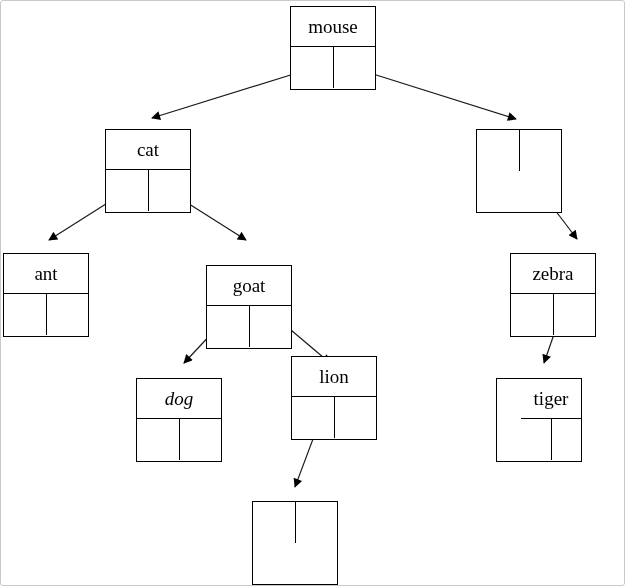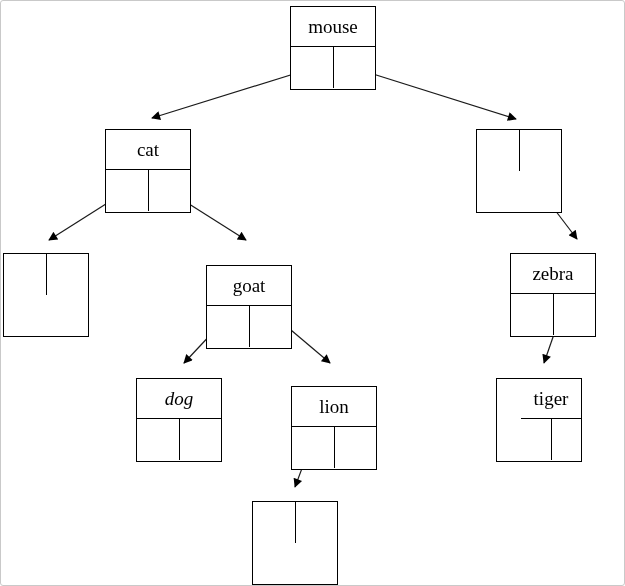--- a/index.html
+++ b/index.html
@@ -46,21 +46,21 @@
   .cell { flex: 1 1 50%; }
   .cell-left { border-right: 1.5px solid #000000; }
   
   .pos-mouse { left: 289px; top: 5px; }
   .pos-cat   { left: 104px; top: 128px; }
   .pos-mule  { left: 475px; top: 128px; }
   .pos-ant   { left: 2px;   top: 252px; }
   .pos-goat  { left: 205px; top: 264px; }
   .pos-zebra { left: 509px; top: 252px; }
   .pos-dog   { left: 135px; top: 377px; font-style: italic; }
-  .pos-lion  { left: 290px; top: 385px; font-family: Liberation Serif, serif; }
+  .pos-lion  { left: 290px; top: 355px; font-family: Liberation Serif, serif; }
   .pos-tiger { left: 495px; top: 377px; padding-left: 24px; }
   .pos-horse { left: 251px; top: 500px; }
 </style>
 </head>
 <body>
 
 <div class="page">
 
   <svg class="edges-layer" width="625" height="586" viewBox="0 0 625 586" xmlns="http://www.w3.org/2000/svg">
     <defs>
@@ -96,20 +96,21 @@
   </div>
 
   <div class="node pos-mule">
     <div class="cells">
       <div class="cell cell-left"></div>
       <div class="cell"></div>
     </div>
   </div>
 
   <div class="node pos-ant">
+    <div class="node-label">ant</div>
     <div class="cells">
       <div class="cell cell-left"></div>
       <div class="cell"></div>
     </div>
   </div>
 
   <div class="node pos-goat">
     <div class="node-label">goat</div>
     <div class="cells">
       <div class="cell cell-left"></div>

